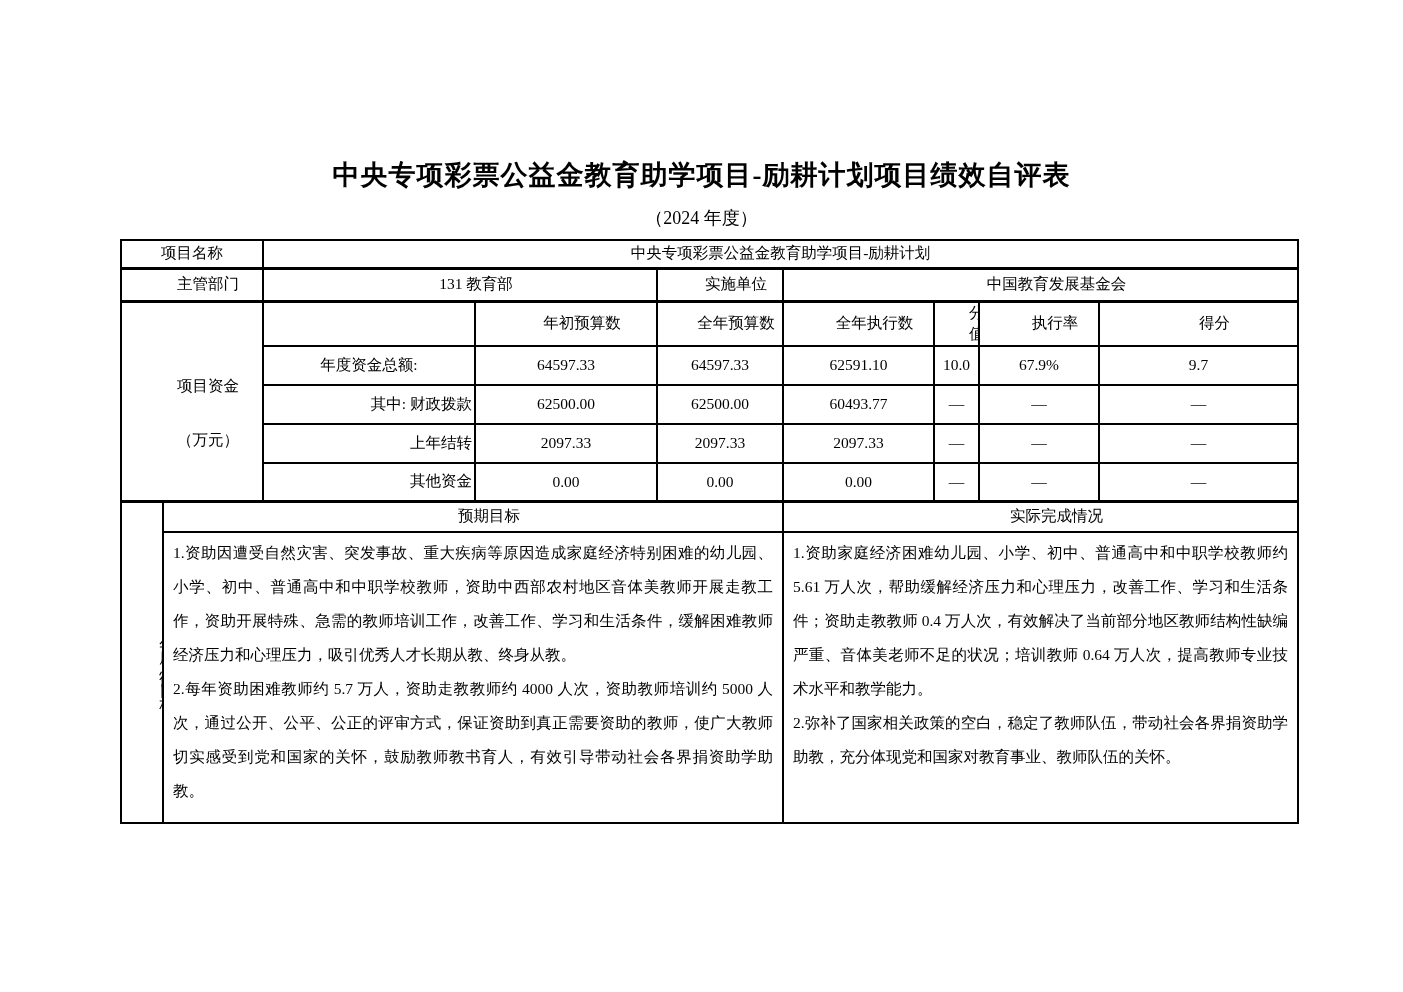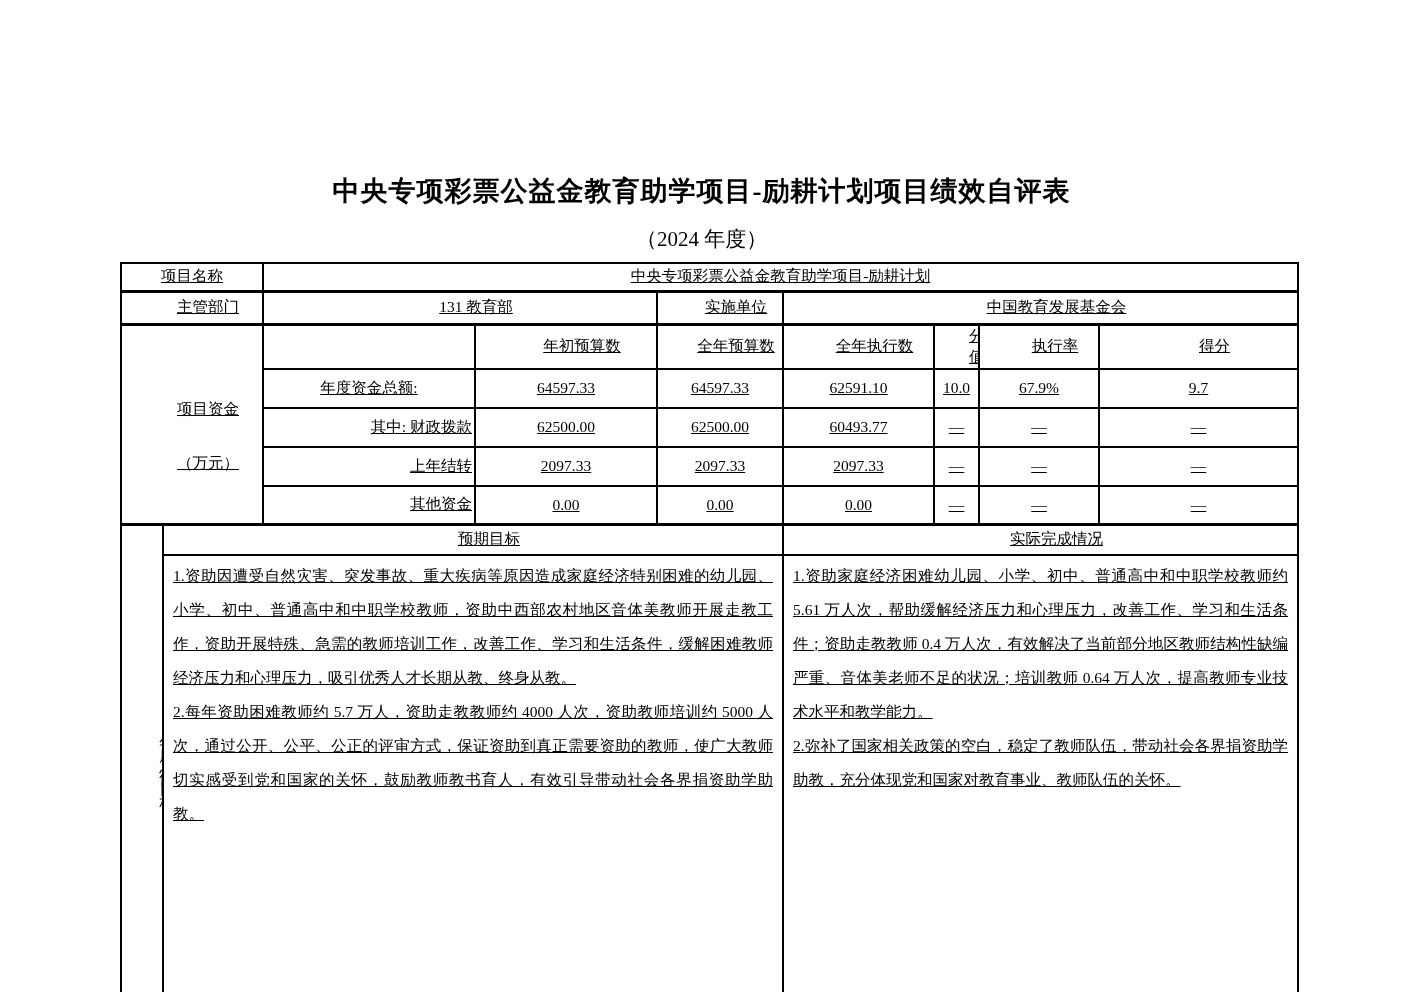--- a/index.html
+++ b/index.html
@@ -10,57 +10,56 @@
     font-family: "Liberation Serif", "DejaVu Serif", serif;
   }
   .page {
     position: relative;
     width: 1403px;
     height: 992px;
     background: #ffffff;
     overflow: hidden;
   }
   .title {
-    margin: 16px;
+    margin: 0;
     padding-top: 157px;
     text-align: center;
     font-size: 27px;
     font-weight: bold;
     letter-spacing: 1px;
   }
   .subtitle {
     margin-top: 13px;
     text-align: center;
-    font-size: 21px;
+    font-size: 18px;
     font-weight: normal;
   }
   .doc-table {
     margin: 9px 0 0 120px;
-    text-decoration: underline;
   }
   table {
     border-collapse: collapse;
     table-layout: fixed;
     width: 1177px;
     font-size: 15.5px;
   }
   td {
     border: 2px solid #000;
     text-align: center;
     vertical-align: middle;
     padding: 0 2px;
     overflow: hidden;
   }
   tr.sep td { border-top-width: 3px; padding-left: 34px; }
   tr.r1 { height: 28px; }
   tr.r2 { height: 33px; }
   tr.r3 { height: 30px; }
   tr.rb { height: 39px; }
   tr.r8 { height: 30px; }
-  tr.r9 { height: 441px; }
+  tr.r9 { height: 291px; }
   .lbl-right {
     text-align: right;
   }
   .funds-label div { line-height: 30px; margin-top: 24px; }
   .vert-cell { vertical-align: middle; text-align: center; }
   .vert-text {
     display: inline-block;
     writing-mode: vertical-rl;
     text-orientation: upright;
     letter-spacing: 12px;

